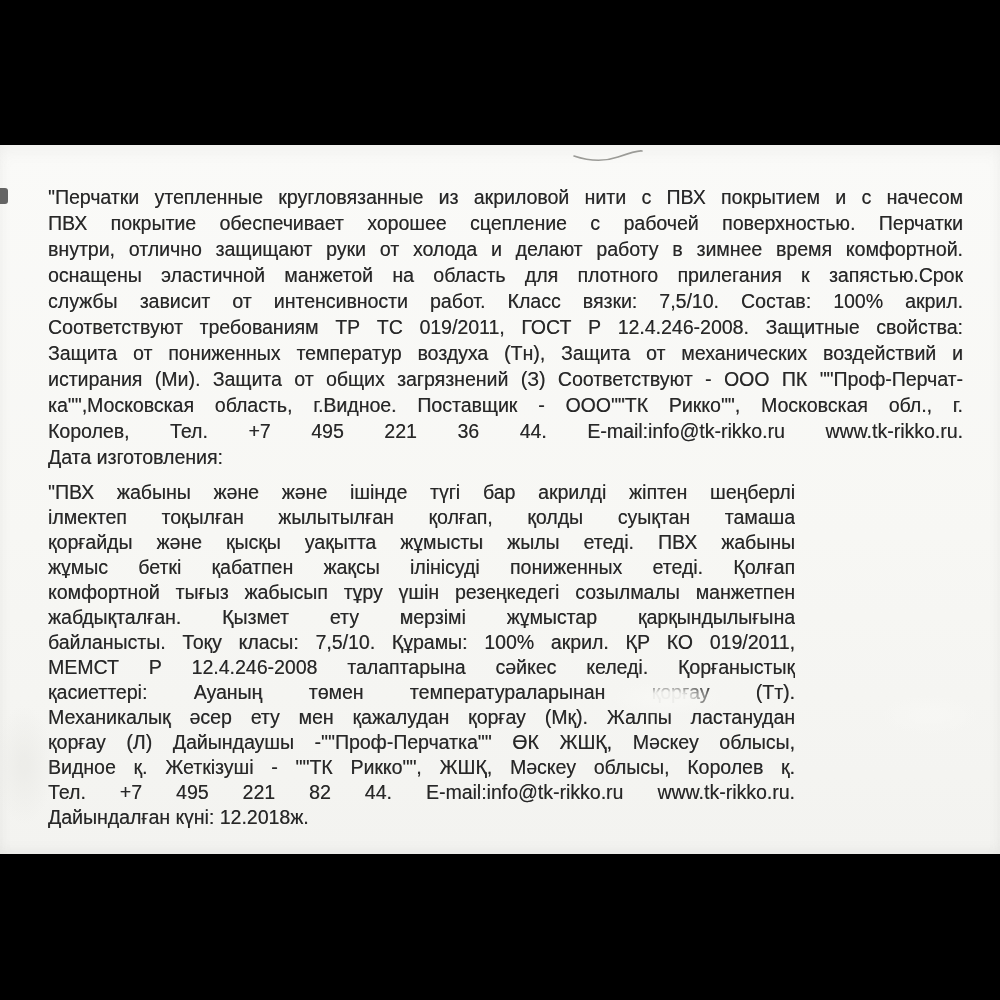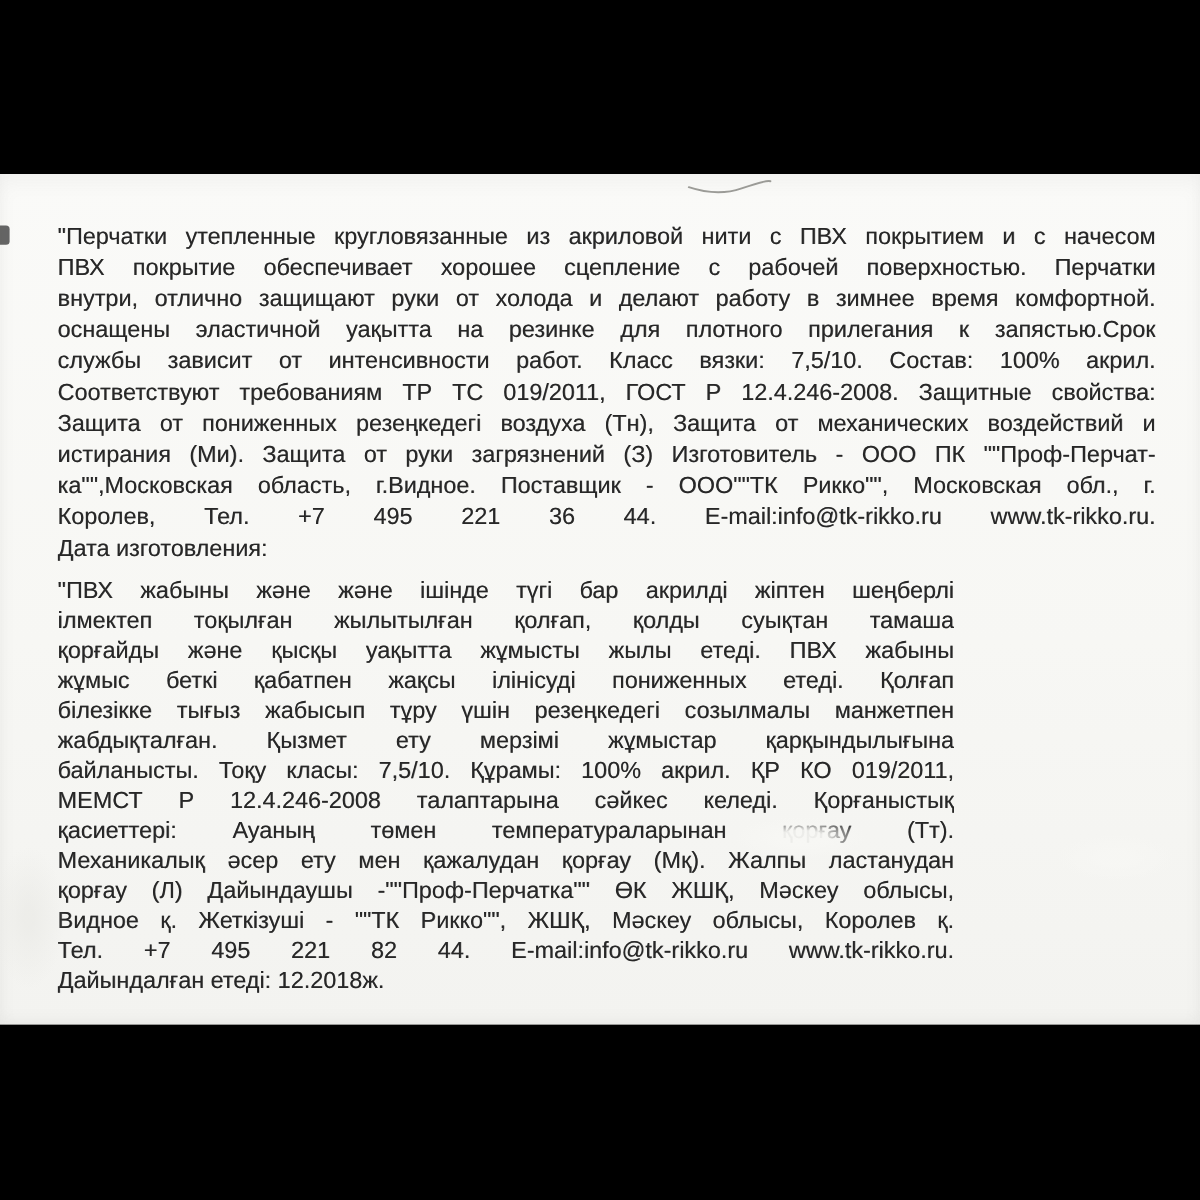--- a/index.html
+++ b/index.html
@@ -67,45 +67,45 @@
     <svg class="scratch" viewBox="0 0 72 22" aria-hidden="true">
       <path d="M2 9 Q 26 17 46 10 T 70 4" fill="none" stroke="#9b9b97" stroke-width="1.6" stroke-linecap="round"></path>
     </svg>
 
     <div class="speck"></div>
 
     <div class="para para-ru">
         <div class="line">"Перчатки утепленные кругловязанные из акриловой нити с ПВХ покрытием и с начесом</div>
         <div class="line">ПВХ покрытие обеспечивает хорошее сцепление с рабочей поверхностью. Перчатки</div>
         <div class="line">внутри, отлично защищают руки от холода и делают работу в зимнее время комфортной.</div>
-        <div class="line">оснащены эластичной уақытта на резинке для плотного прилегания к запястью.Срок</div>
+        <div class="line">оснащены эластичной манжетой на область для плотного прилегания к запястью.Срок</div>
         <div class="line">службы зависит от интенсивности работ. Класс вязки: 7,5/10. Состав: 100% акрил.</div>
         <div class="line">Соответствуют требованиям ТР ТС 019/2011, ГОСТ Р 12.4.246-2008. Защитные свойства:</div>
-        <div class="line">Защита от пониженных резеңкедегі воздуха (Тн), Защита от механических воздействий и</div>
-        <div class="line">истирания (Ми). Защита от руки загрязнений (З)  Изготовитель - ООО ПК ""Проф-Перчат-</div>
+        <div class="line">Защита от пониженных температур воздуха (Тн), Защита от механических воздействий и</div>
+        <div class="line">истирания (Ми). Защита от общих загрязнений (З)  Соответствуют - ООО ПК ""Проф-Перчат-</div>
         <div class="line">ка"",Московская область, г.Видное. Поставщик - ООО""ТК Рикко"", Московская обл., г.</div>
         <div class="line">Королев, Тел. +7 495 221 36 44. E-mail:info@tk-rikko.ru www.tk-rikko.ru.</div>
         <div class="line">Дата изготовления:</div>
       </div>
 
     <div class="para para-kz">
         <div class="line">"ПВХ жабыны және және ішінде түгі бар акрилді жіптен шеңберлі</div>
         <div class="line">ілмектеп тоқылған жылытылған қолғап, қолды суықтан тамаша</div>
         <div class="line">қорғайды және қысқы уақытта жұмысты жылы етеді. ПВХ жабыны</div>
         <div class="line">жұмыс беткі қабатпен жақсы ілінісуді пониженных етеді. Қолғап</div>
-        <div class="line">білезікке тығыз жабысып тұру үшін резеңкедегі созылмалы манжетпен</div>
+        <div class="line">комфортной тығыз жабысып тұру үшін резеңкедегі созылмалы манжетпен</div>
         <div class="line">жабдықталған. Қызмет ету мерзімі жұмыстар қарқындылығына</div>
         <div class="line">байланысты. Тоқу класы: 7,5/10. Құрамы: 100% акрил. ҚР КО 019/2011,</div>
         <div class="line">МЕМСТ Р 12.4.246-2008 талаптарына сәйкес келеді. Қорғаныстық</div>
         <div class="line">қасиеттері: Ауаның төмен температураларынан қорғау (Тт).</div>
         <div class="line">Механикалық әсер ету мен қажалудан қорғау (Мқ). Жалпы ластанудан</div>
         <div class="line">қорғау (Л) Дайындаушы -""Проф-Перчатка"" ӨК ЖШҚ, Мәскеу облысы,</div>
         <div class="line">Видное қ. Жеткізуші - ""ТК Рикко"", ЖШҚ, Мәскеу облысы, Королев қ.</div>
         <div class="line">Тел. +7 495 221 82 44. E-mail:info@tk-rikko.ru www.tk-rikko.ru.</div>
-        <div class="line">Дайындалған етеді: 12.2018ж.</div>
+        <div class="line">Дайындалған күні: 12.2018ж.</div>
       </div>
 
     <div class="smudge smudge-1"></div>
     <div class="smudge smudge-2"></div>
     <div class="smudge smudge-3"></div>
 
   </div>
 
   <div class="band bottom"></div>
 

